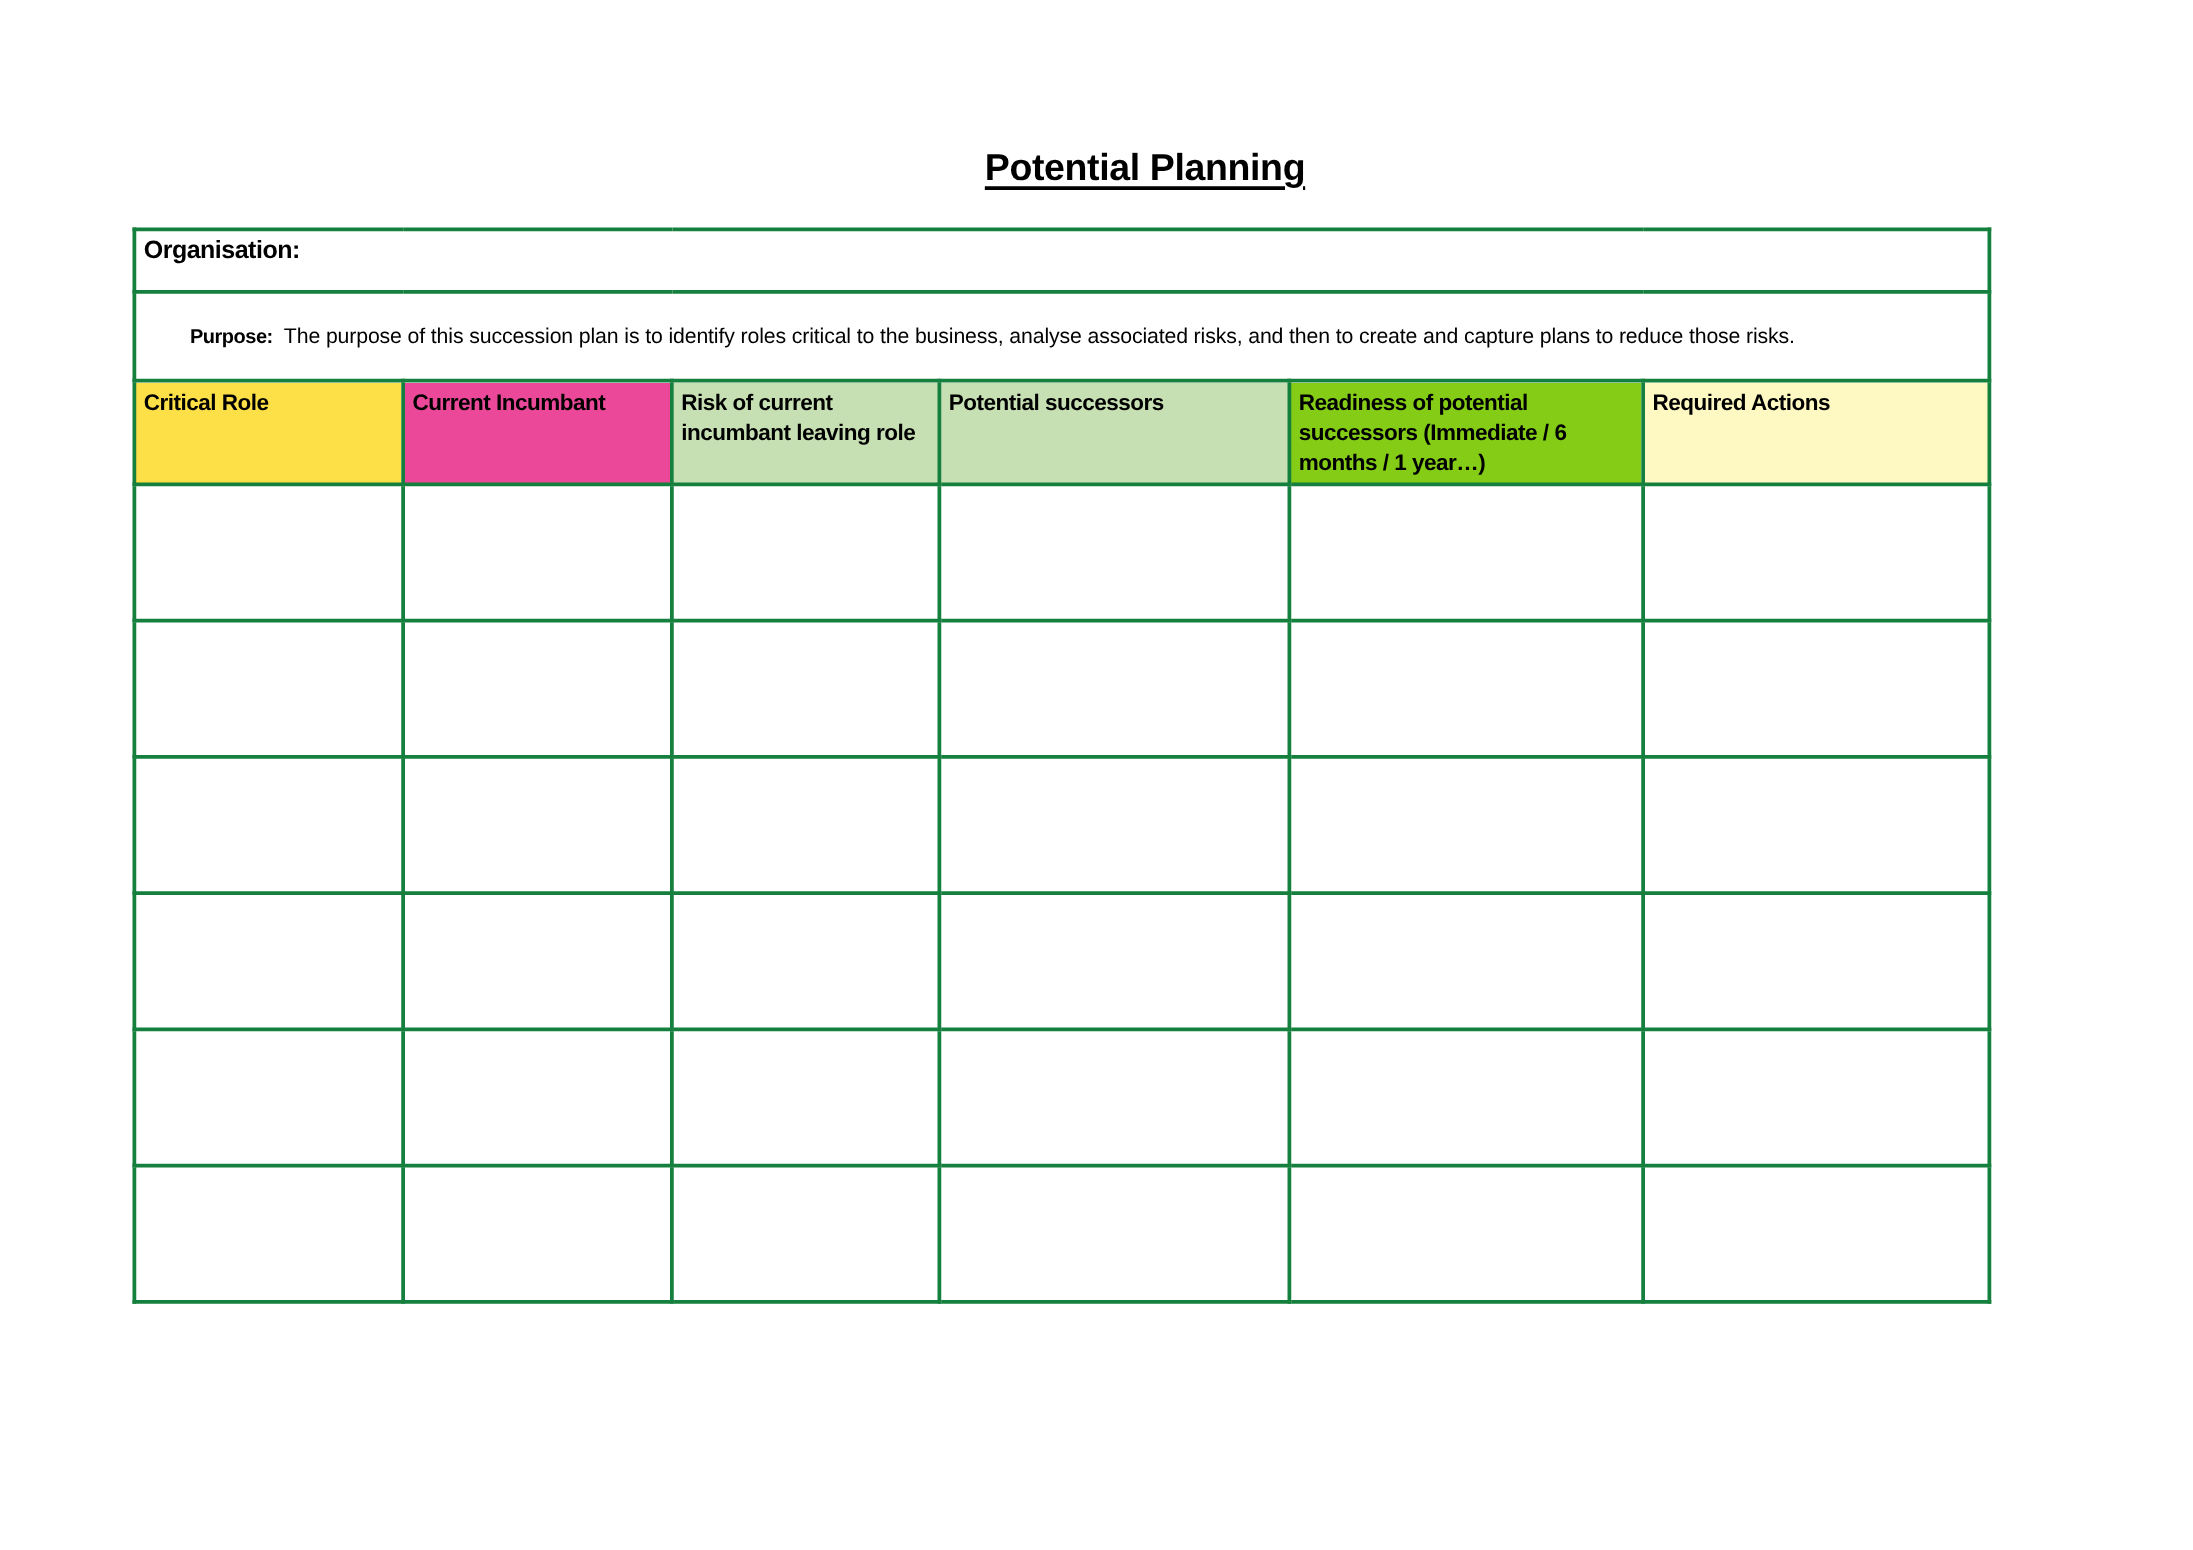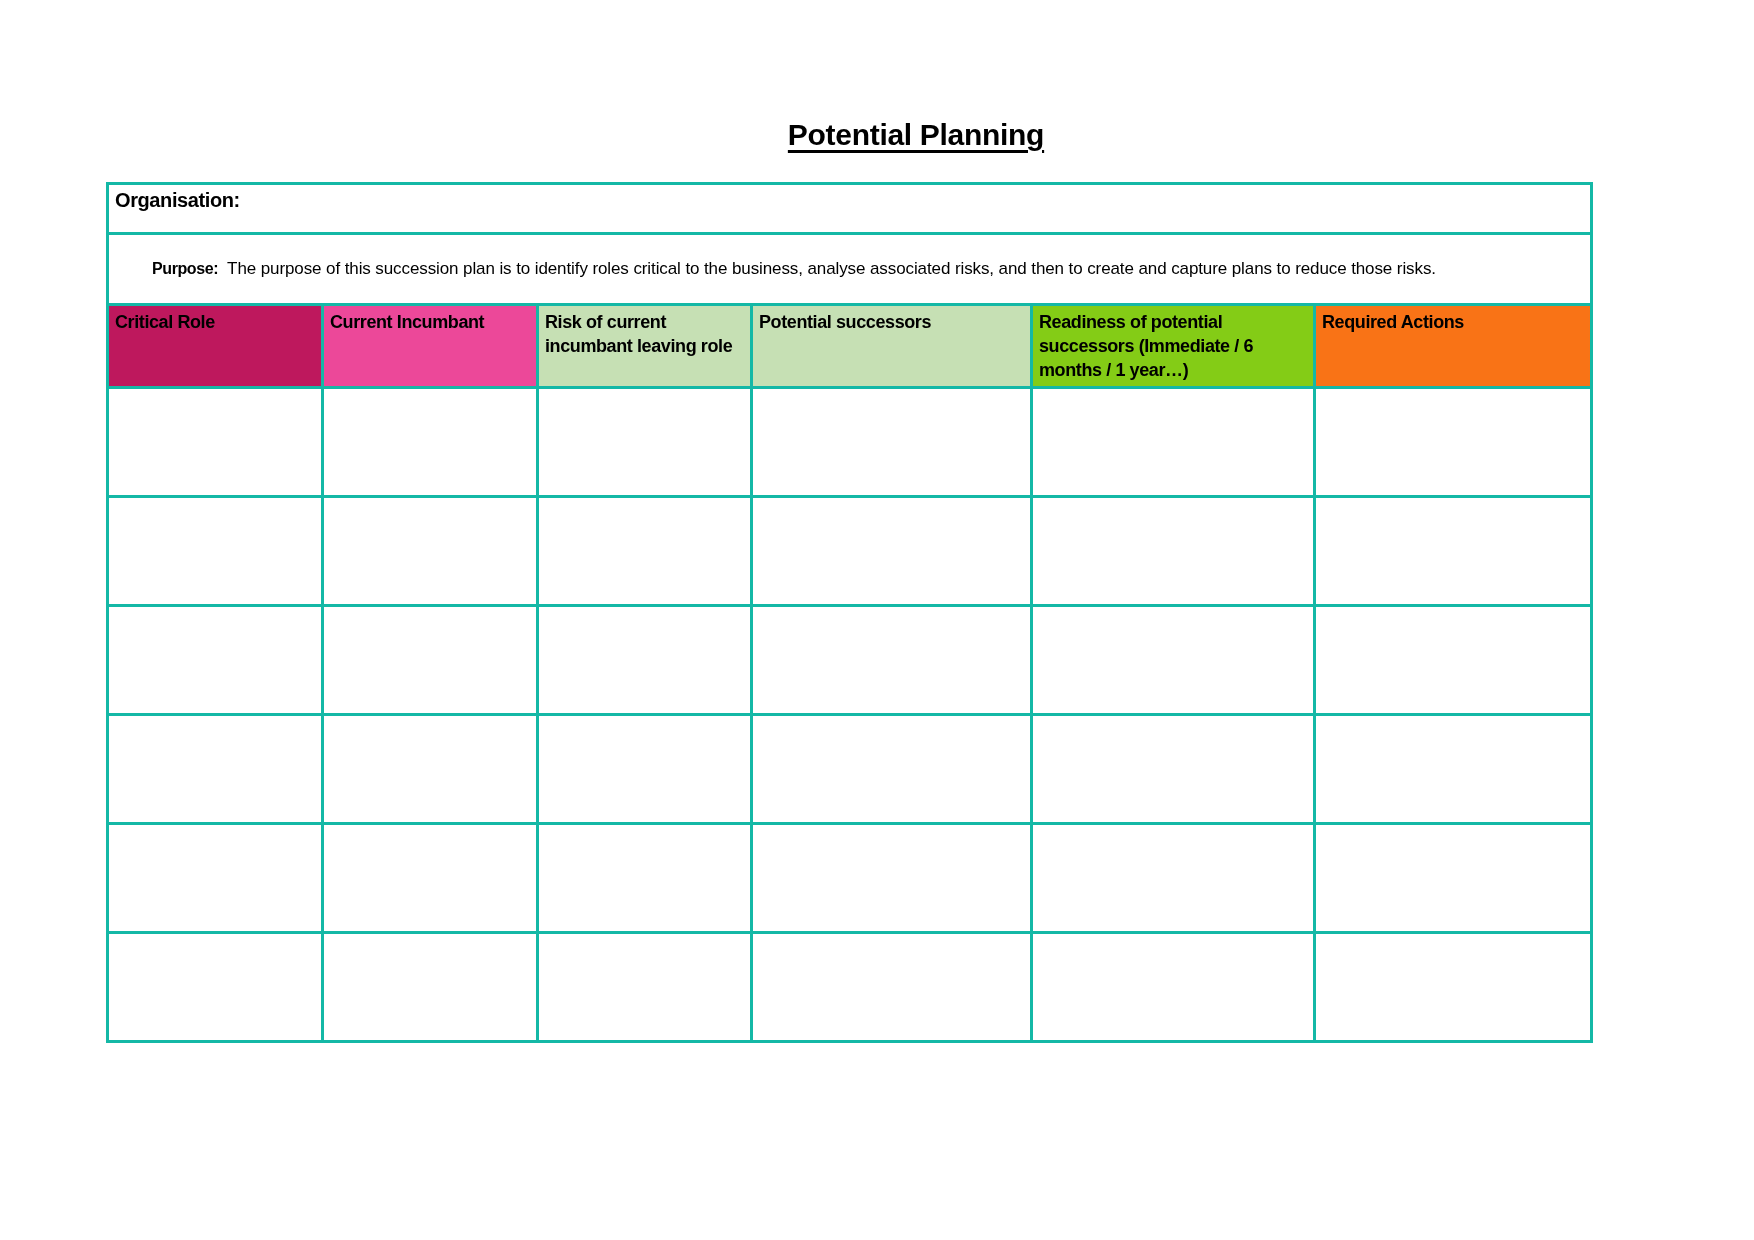--- a/index.html
+++ b/index.html
@@ -27,21 +27,21 @@
     text-underline-offset:5px;
   }
   table.sheet{
     position:absolute;
     left:106px;top:182px;
     width:1484px;
     border-collapse:collapse;
     table-layout:fixed;
   }
   table.sheet td{
-    border:3px solid #14b8a6;
+    border:3px solid #15803d;
     padding:4px 6px;
     vertical-align:top;
     overflow:hidden;
   }
   td.label-cell{
     font-weight:bold;
     font-size:20px;
     letter-spacing:-0.4px;
   }
   tr.row-org{height:50px;}
@@ -94,29 +94,29 @@
     </tr>
 
 
     <tr class="row-purpose">
       <td class="purpose-cell" colspan="6">
         <span class="bold">Purpose:</span><span>  The purpose of this succession plan is to identify roles critical to the business, analyse associated risks, and then to create and capture plans to reduce those risks.</span>
       </td>
     </tr>
 
     <tr class="row-headers">
-      <td class="header-cell" style="background: #be185d;">Critical Role</td>
+      <td class="header-cell" style="background: #fde047;">Critical Role</td>
       <td class="header-cell" style="background: #ec4899;">Current Incumbant</td>
       <td class="header-cell" style="background: rgb(198, 224, 180);">Risk of current
 incumbant leaving role</td>
       <td class="header-cell" style="background: rgb(198, 224, 180); margin-top: 20px;">Potential successors</td>
       <td class="header-cell" style="background: #84cc16;">Readiness of potential
 successors (Immediate / 6
 months / 1 year…)</td>
-      <td class="header-cell" style="background: #f97316; margin-top: 33px;">Required Actions</td>
+      <td class="header-cell" style="background: #fef9c3; margin-top: 33px;">Required Actions</td>
     </tr>
 
     </tbody>
       <tbody>
         <tr class="row-body">
           <td class="body-cell"></td>
           <td class="body-cell"></td>
           <td class="body-cell"></td>
           <td class="body-cell"></td>
           <td class="body-cell"></td>

